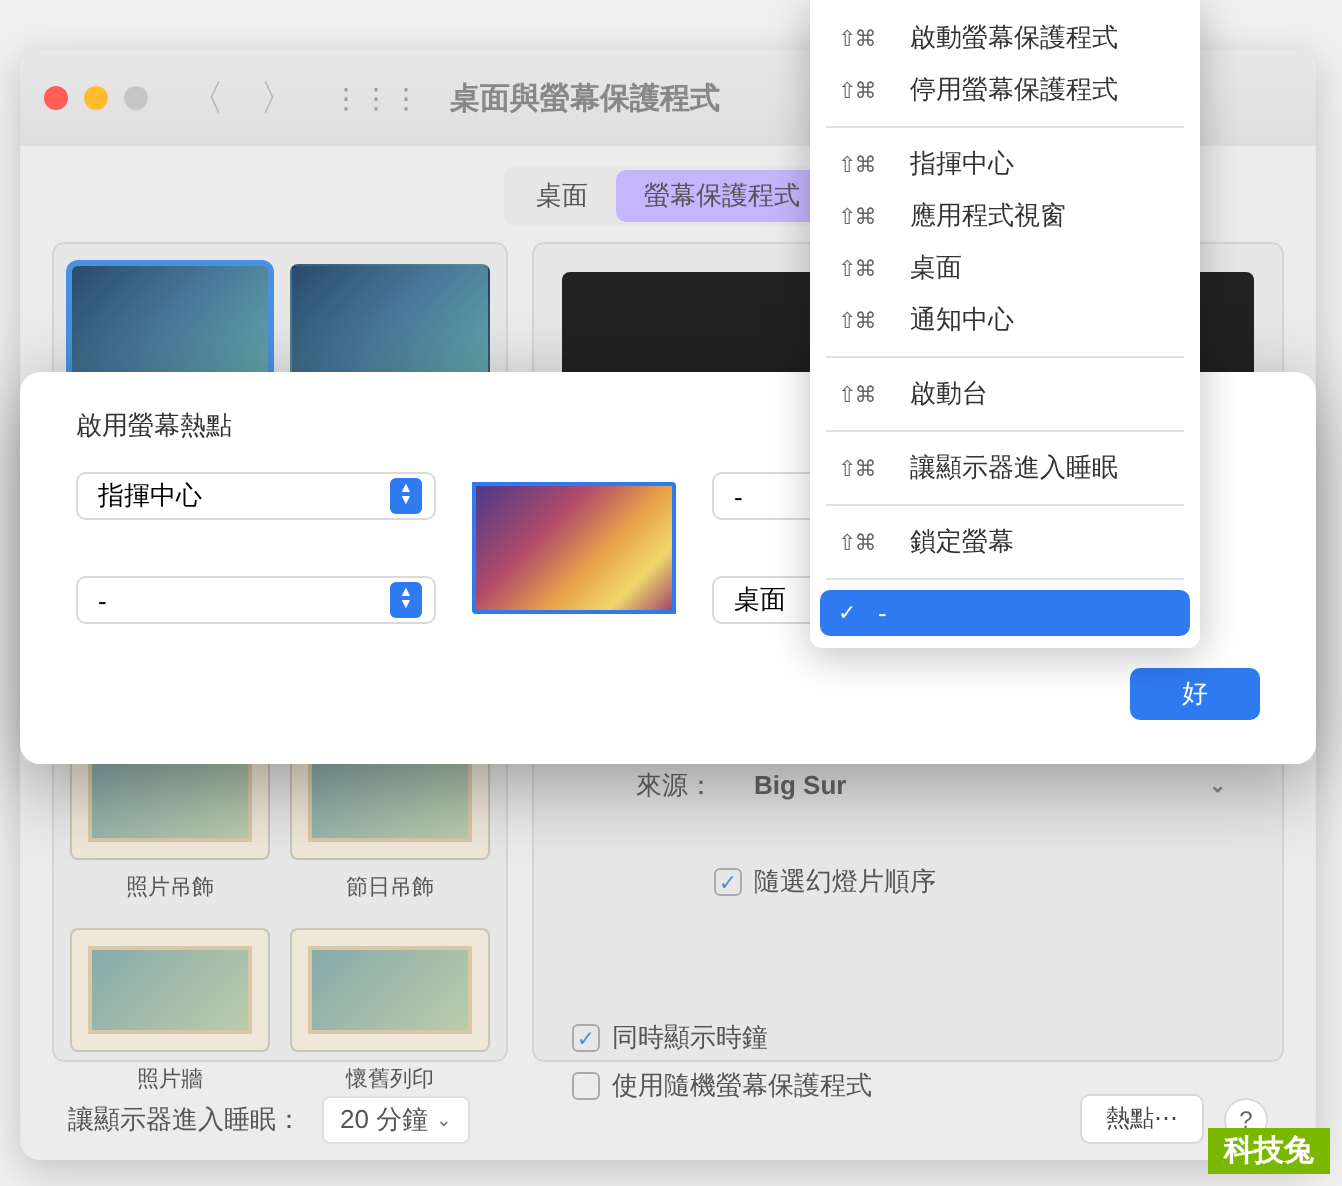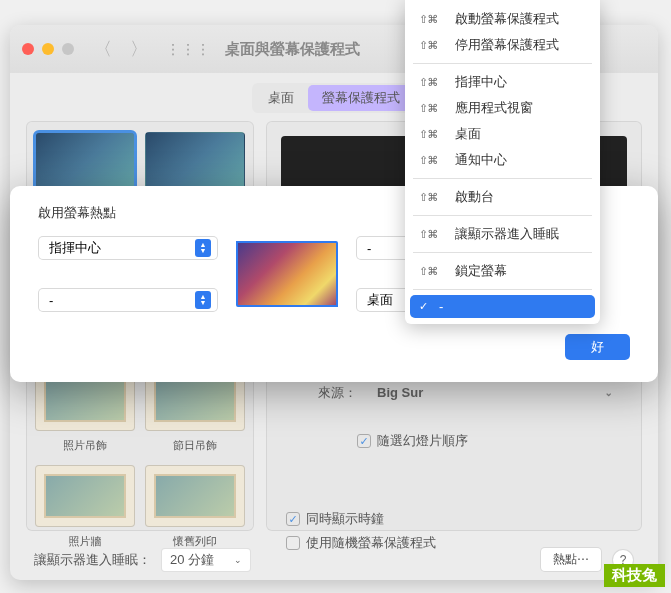--- a/index.html
+++ b/index.html
@@ -35,21 +35,21 @@
 
 .preview { position:absolute; top:14px; left:14px; right:14px; height:200px; background:#222; border-radius:4px; }
 .source-row { position:absolute; top:260px; left:40px; right:20px; display:flex; align-items:center; font-size:13px; color:#666; }
 .source-row .lbl { width:50px; text-align:right; margin-right:12px; }
 .popup { flex:1; display:flex; align-items:center; justify-content:space-between; padding:3px 8px; border-radius:4px;font-weight:bold; }
 .popup .chev { color:#888; font-size:10px; }
 .checkrow { position:absolute; left:90px; font-size:13px; color:#555; display:flex; align-items:center; gap:6px; }
 .checkrow .box { width:14px; height:14px; border:1px solid #aaa; border-radius:3px; display:flex; align-items:center; justify-content:center; font-size:11px; color:#4a90e2; }
 
 .bottombar { display:flex; align-items:center; gap:10px; padding:6px 24px; font-size:13px; color:#555; }
-.minisel { display:flex; align-items:center; gap:20px; padding:2px 8px; border:1px solid rgba(0,0,0,0.12); border-radius:4px; background:#fff; }
+.minisel { display:flex; align-items:center; gap:4px; padding:2px 8px; border:1px solid rgba(0,0,0,0.12); border-radius:4px; background:#fff; }
 .minisel .chev { font-size:9px; color:#666; }
 .pillbtn { padding:3px 12px; border-radius:5px; background:#fff; border:1px solid rgba(0,0,0,0.15); font-size:12px; color:#444; cursor:pointer; }
 .helpbtn { width:22px; height:22px; border-radius:11px; border:1px solid rgba(0,0,0,0.15); background:#fff; text-align:center; line-height:20px; font-size:12px; color:#666; }
 
 
 .sheet { position:absolute; top:186px; left:10px; width:648px; background:#fff; border-radius:10px; box-shadow:0 10px 40px rgba(0,0,0,0.35); padding:18px 28px 22px; z-index:10; }
 .sheet h4 { font-size:13px; font-weight:400; color:#333; margin-bottom:14px; }
 .corners { display:flex; align-items:center; gap:18px; }
 .cornercol { display:flex; flex-direction:column; gap:28px; }
 .combo { width:180px; height:24px; border:1px solid rgba(0,0,0,0.15); border-radius:5px; background:#fff; display:flex; align-items:center; justify-content:space-between; padding:0 6px 0 10px; font-size:13px; }

